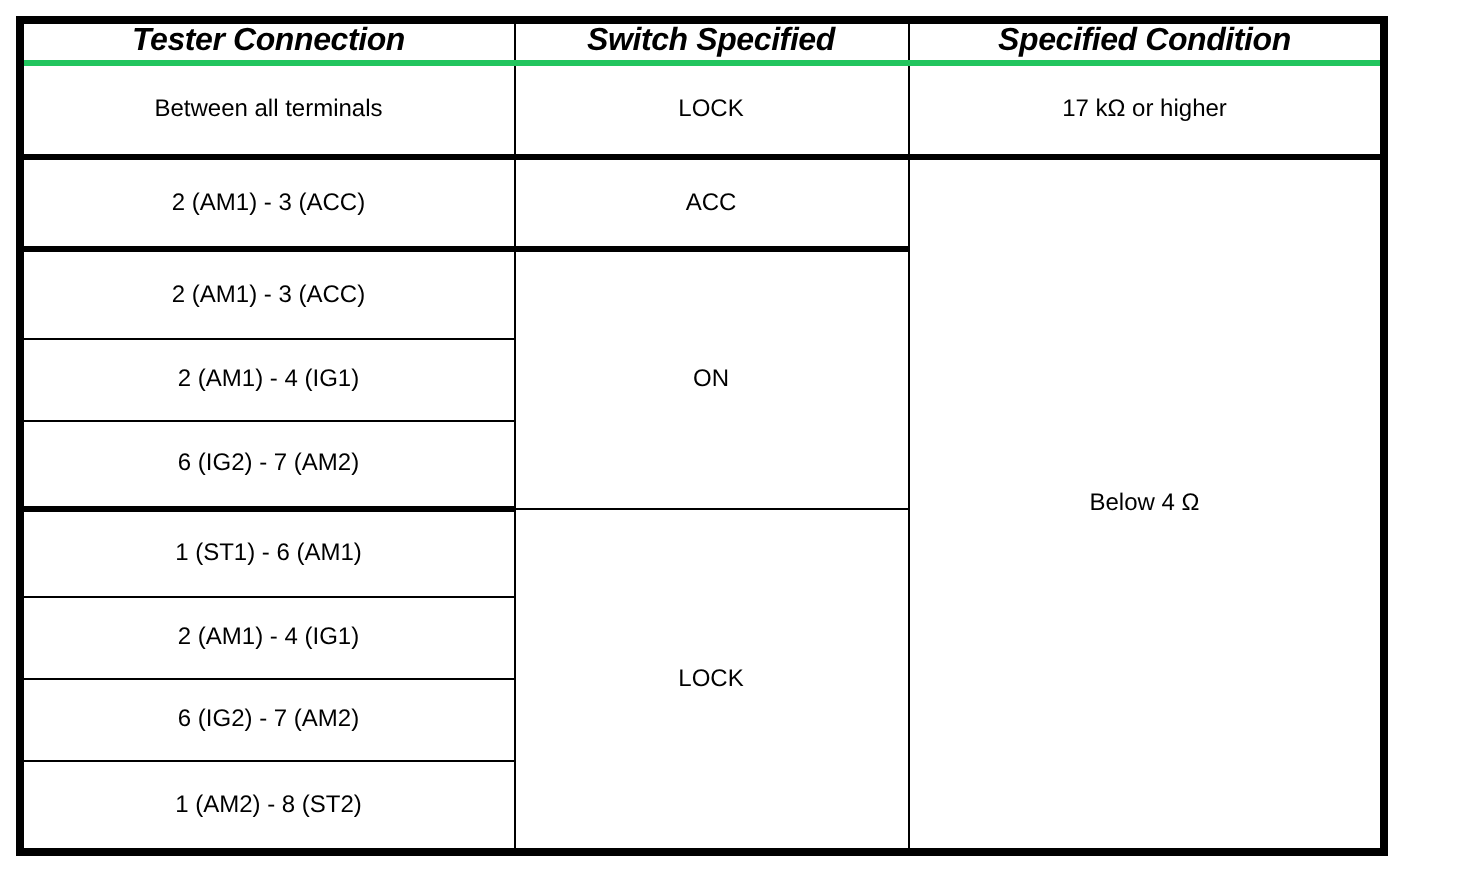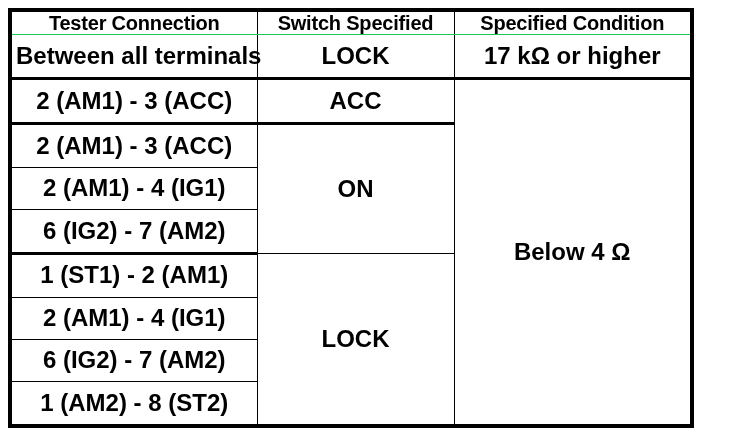--- a/index.html
+++ b/index.html
@@ -30,44 +30,45 @@
     height: 420px;
     background: #ffffff;
   }
 
   table.spec-table td,
   table.spec-table th {
     border: 1px solid #000000;
     padding: 0 4px;
     text-align: center;
     vertical-align: middle;
-    font-size: 24px;
-    font-weight: bold;
+    font-size: 12px;
+    font-weight: normal;
     line-height: 1.1;
     white-space: nowrap;
     color: #000000;
     background: #ffffff;
   }
 
   
   table.spec-table {
     border: 4px solid #000000;
   }
 
   
   col.c1 { width: 247px; }
   col.c2 { width: 197px; }
   col.c3 { width: 238px; }
 
   
   table.spec-table thead th {
     font-weight: bold;
-    font-size: 20px;
-    border-bottom: 1px solid #22c55e;
+    font-size: 16px;
+    border-bottom: 3px solid #22c55e;
     letter-spacing: -0.2px;
+    font-style: italic;
   }
 
   
   tr.group-end > td {
     border-bottom: 3px solid #000000;
   }
 
   
   td.merged {
     border-top: 1px solid #000000;
@@ -112,21 +113,21 @@
 
       <tr>
         <td>2 (AM1) - 4 (IG1)</td>
       </tr>
 
       <tr class="group-end">
         <td>6 (IG2) - 7 (AM2)</td>
       </tr>
 
       <tr>
-        <td>1 (ST1) - 2 (AM1)</td>
+        <td>1 (ST1) - 6 (AM1)</td>
         <td class="merged" rowspan="4">LOCK</td>
       </tr>
 
       <tr>
         <td>2 (AM1) - 4 (IG1)</td>
       </tr>
 
       <tr>
         <td>6 (IG2) - 7 (AM2)</td>
       </tr>

